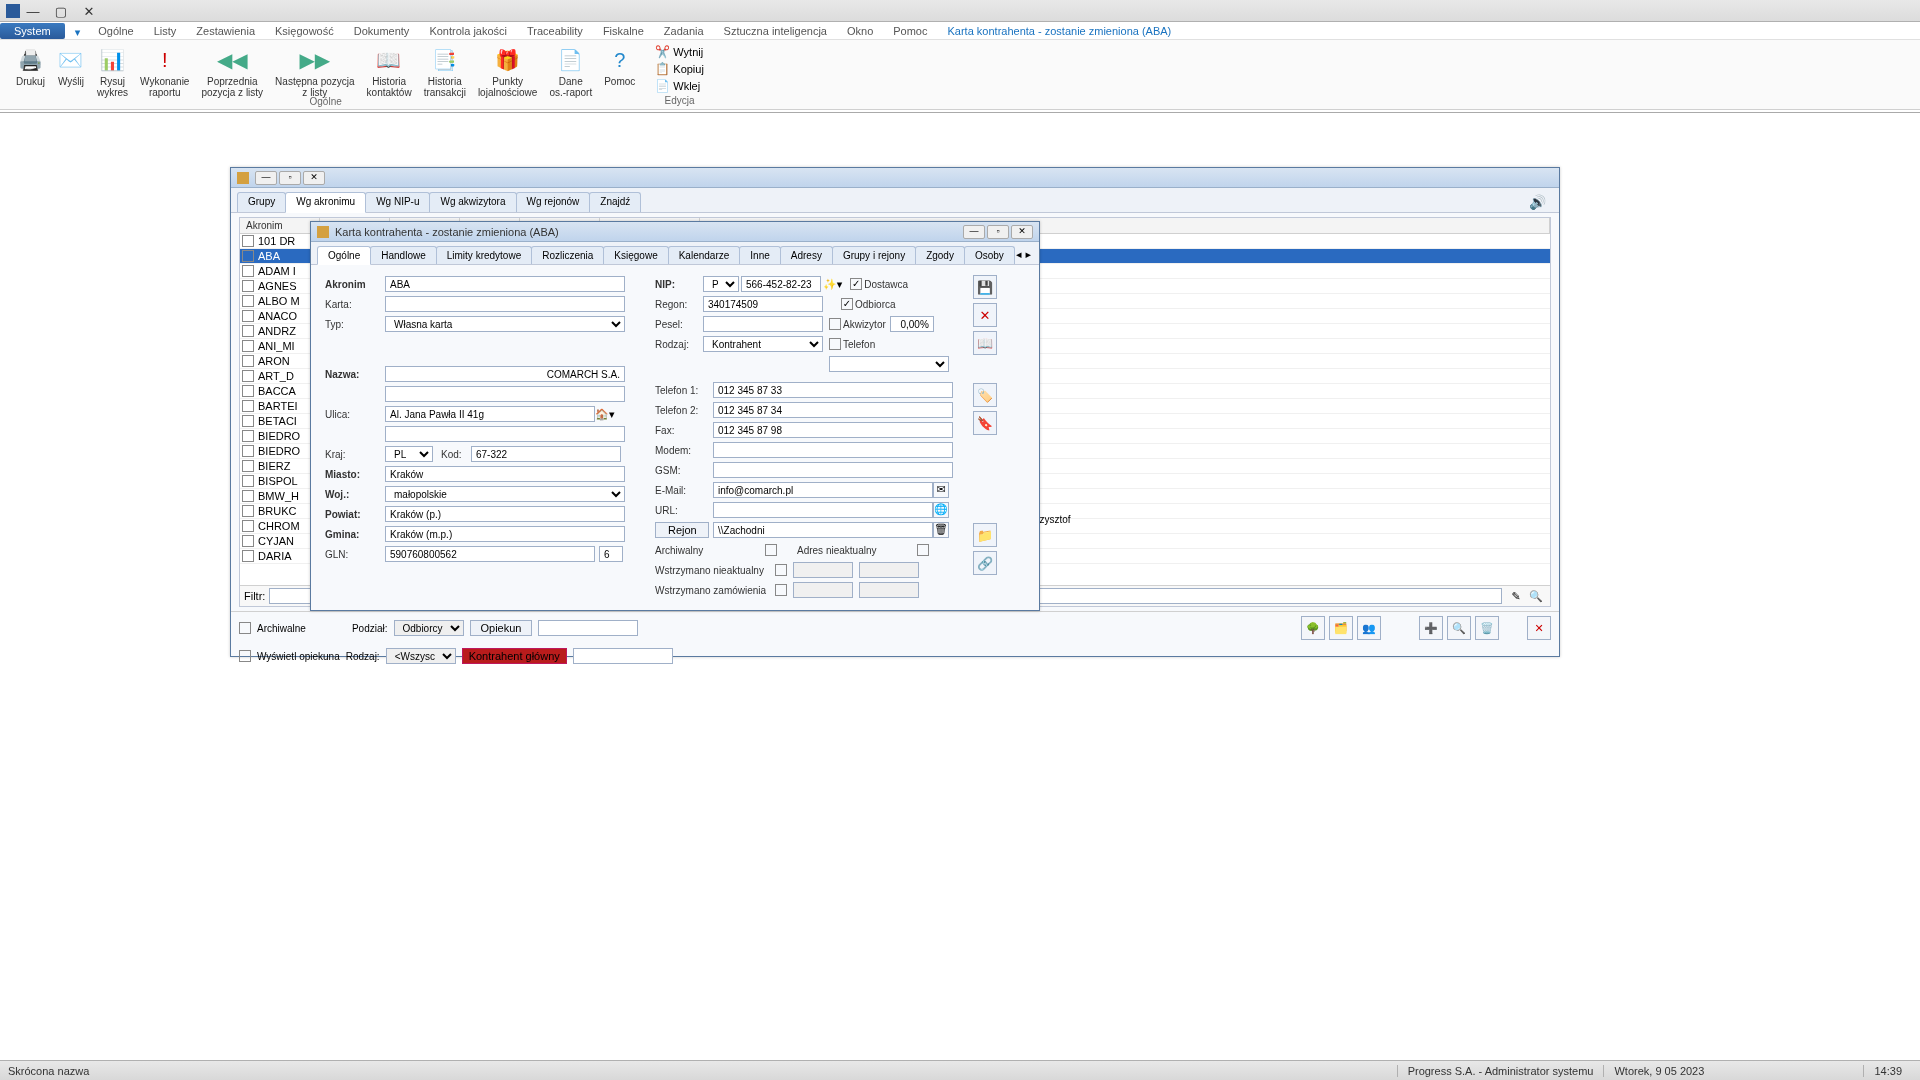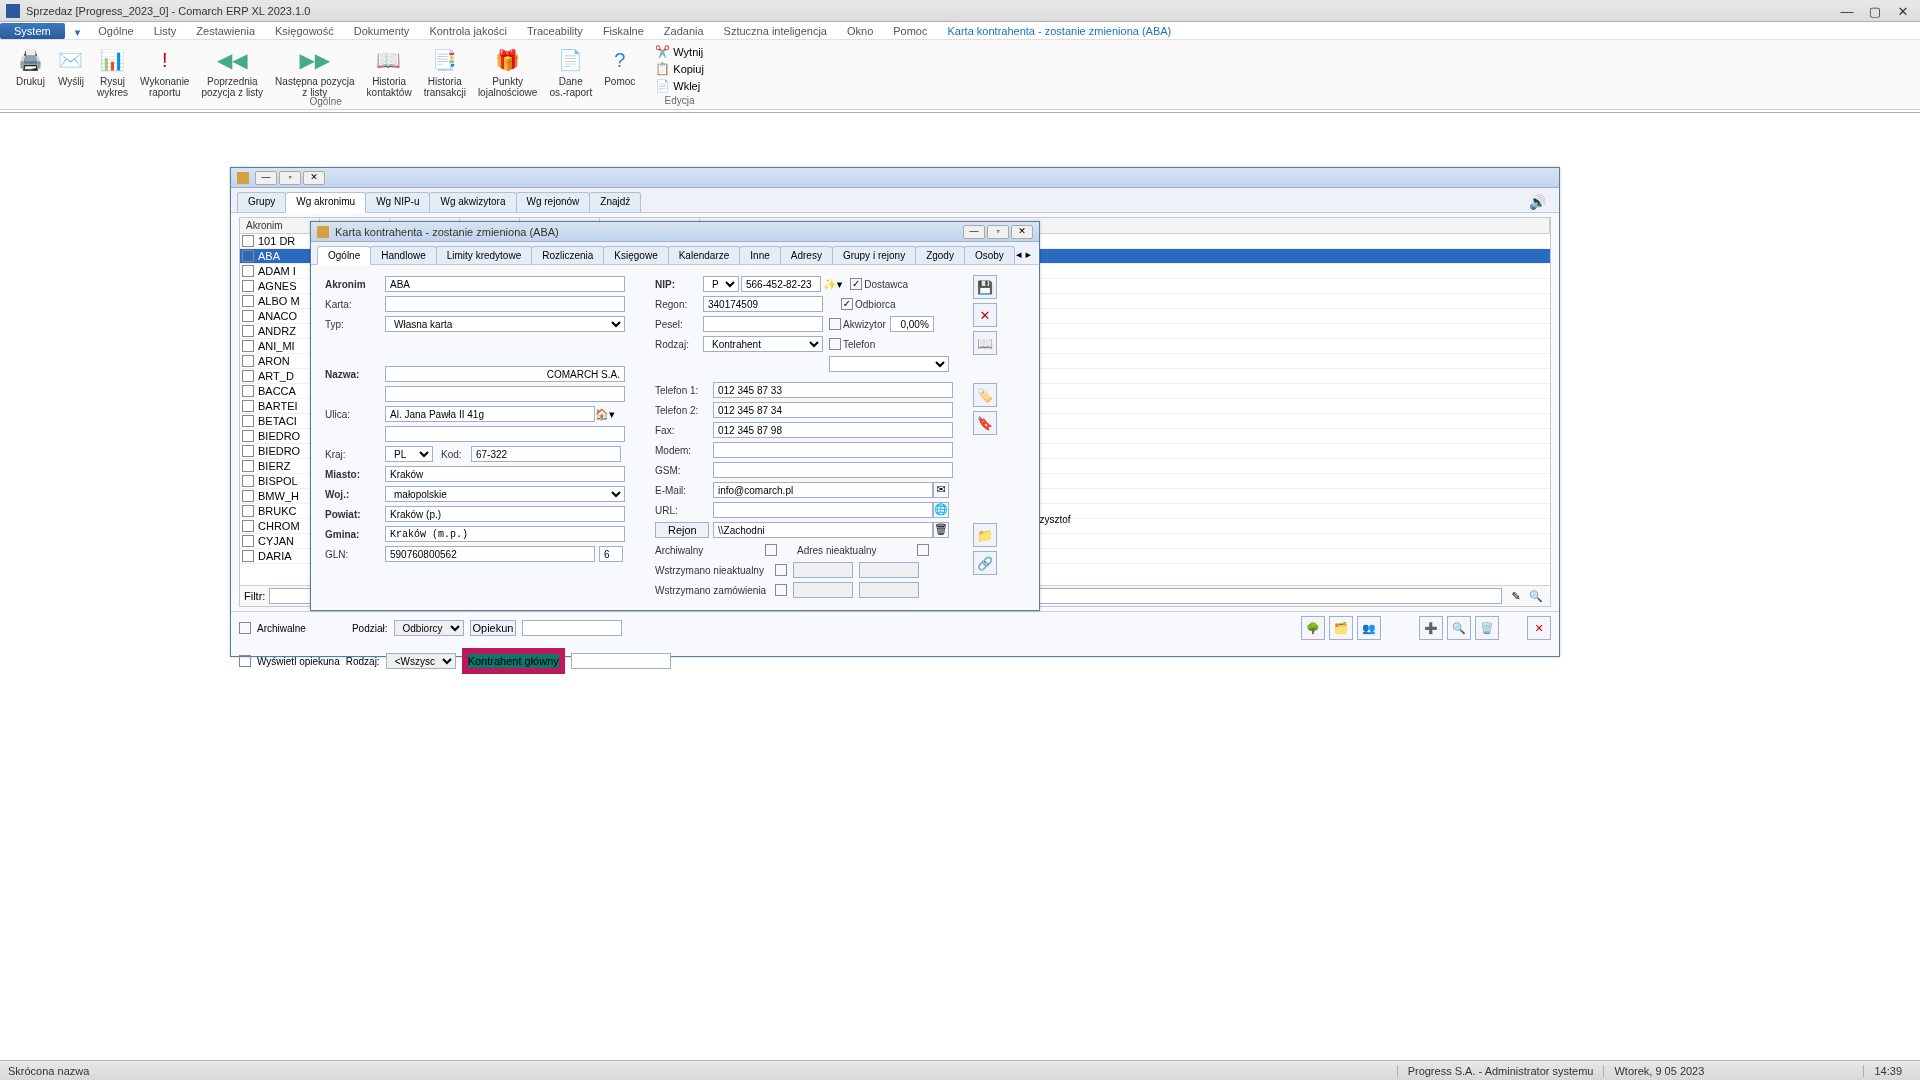--- a/index.html
+++ b/index.html
@@ -81,21 +81,20 @@
 
 .statusbar { position: absolute; bottom: 0; left: 0; right: 0; height: 20px; background: linear-gradient(#e8e8e8,#d8d8d8); border-top: 1px solid #b0b0b0; display: flex; align-items: center; padding: 0 8px; font-size: 10px; color: #333; }
 .statusbar .sb-cell { padding: 0 10px; border-left: 1px solid #b0b0b0; }
 .statusbar .sb-flex { flex: 1; }
 </style>
 </head>
 <body>
 
 <div class="titlebar">
   <div class="app-icon"></div>
-  <div class="title">Sprzedaz [Progress_2023_0] - Comarch ERP XL 2023.1.0</div>
   <div class="win-btns">
     <div class="win-btn">—</div>
     <div class="win-btn">▢</div>
     <div class="win-btn">✕</div>
   </div>
 </div>
 
 <div class="menubar">
   <div class="system-btn">System</div>
   <div class="system-arrow">▾</div>
@@ -319,40 +318,40 @@
         <div style="width:20px;text-align:center">✎</div>
         <div style="width:20px;text-align:center">🔍</div>
       </div>
     </div>
     <div class="bottom-panel">
       <div class="bottom-row">
         <span class="chk-box"></span>
         <label>Archiwalne</label>
         <label style="margin-left:40px">Podział:</label>
         <select style="width:70px"><option>Odbiorcy</option></select>
-        <button style="border:1px solid #a0b0c8;padding:1px 2px;background:#eef2f8">Opiekun</button>
+        <button style="border:1px solid #a0b0c8;padding:1px 10px;background:#eef2f8">Opiekun</button>
         <input type="text" style="width: 100px;">
         <div class="bottom-btns">
           <div class="bottom-btn">🌳</div>
           <div class="bottom-btn">🗂️</div>
           <div class="bottom-btn">👥</div>
           <div style="width:30px"></div>
           <div class="bottom-btn" style="color:#2a2">➕</div>
           <div class="bottom-btn">🔍</div>
           <div class="bottom-btn">🗑️</div>
           <div style="width:20px"></div>
           <div class="bottom-btn" style="color:#c00">✕</div>
         </div>
       </div>
       <div class="bottom-row">
         <span class="chk-box"></span>
         <label>Wyświetl opiekuna</label>
         <label>Rodzaj:</label>
         <select style="width:70px"><option>&lt;Wszyscy&gt;</option></select>
-        <button style="border:6px solid #be185d;padding:1px 0;background:#0f766e">Kontrahent główny</button>
+        <button style="border:1px solid #be185d;padding:1px 6px;background:#b91c1c">Kontrahent główny</button>
         <input type="text" style="width: 100px;">
       </div>
     </div>
   </div>
 
   <div class="child-window" style="left:310px; top:108px; width:730px; height:390px;">
     <div class="ch-title">
       <div class="ch-icon" style="background:#d4a040"></div>
       <div class="ch-text">Karta kontrahenta - zostanie zmieniona (ABA)</div>
       <div class="ch-btns">
@@ -424,21 +423,21 @@
         <div class="form-row">
             <label class="b">Woj.:</label>
             <select style="width:240px"><option>małopolskie</option></select>
           </div>
         <div class="form-row">
             <label class="b">Powiat:</label>
             <input type="text" style="width: 240px;" value="Kraków (p.)">
           </div>
         <div class="form-row">
             <label class="b">Gmina:</label>
-            <input type="text" style="width: 240px; font-family: Liberation Mono, monospace;" value="Kraków (m.p.)">
+            <input type="text" style="width: 240px;" value="Kraków (m.p.)">
           </div>
         <div class="form-row">
             <label>GLN:</label>
             <input type="text" style="width: 210px;" value="590760800562">
             <input type="text" style="width: 24px; margin-left: 4px;" value="6">
           </div>
       </div>
 
       <div class="form-col" style="flex:0 0 310px; margin-left:10px">
         <div class="form-row">

